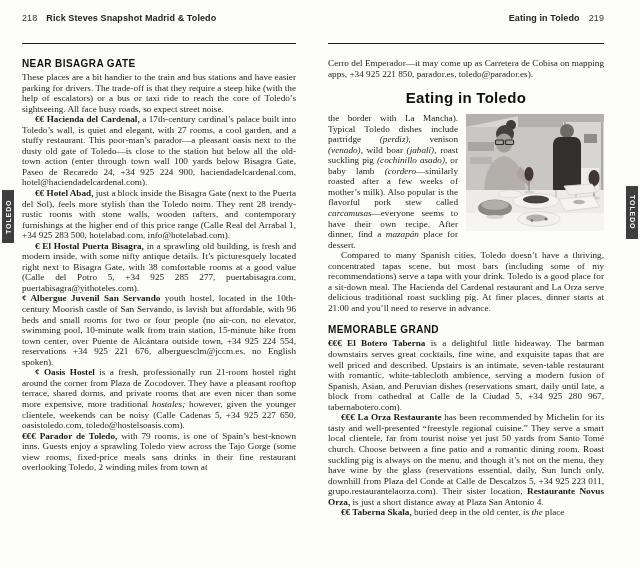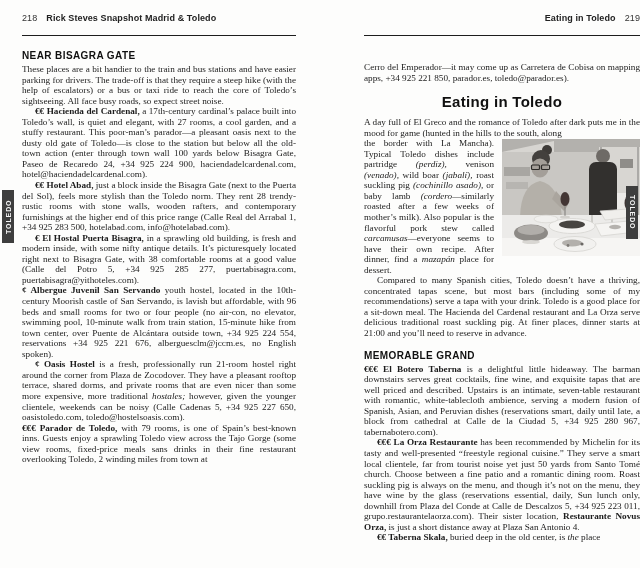--- a/index.html
+++ b/index.html
@@ -4,26 +4,26 @@
 <title>Guidebook Spread</title>
 <style>
   html,body { margin:0; padding:0; }
   body {
     width:640px; height:568px; position:relative; overflow:hidden;
     background:#fdfdfc; color:#1c1c1c;
     font-family:"Liberation Serif", serif;
   }
   .page { position:absolute; top:13px; }
   .page-left  { left:22px;  width:274px; }
-  .page-right { left:364px; width:276px; }
+  .page-right { left:328px; width:276px; }
 
   .running-head {
     font-family:"Liberation Sans", sans-serif;
     font-size:9px; font-weight:700; letter-spacing:0.1px;
-    border-bottom:1.5px solid #1d1d1d; padding-bottom:12px;
+    border-bottom:1.5px solid #1d1d1d; padding-bottom:20px;
     display:flex; gap:9px; align-items:baseline; color:#222;
   }
   .running-head .pagenum { font-weight:400; color:#333; }
   .page-right .running-head { justify-content:flex-end; }
 
   h2.section-heading {
     font-family:"Liberation Sans", sans-serif;
     font-size:10px; font-weight:700; letter-spacing:0.4px;
     margin:11px 0 3px; color:#101010;
   }
@@ -33,21 +33,21 @@
     font-family:"Liberation Sans", sans-serif;
     font-size:15px; font-weight:700; letter-spacing:0.3px;
     text-align:center; margin:10px 0 7px; color:#101010;
   }
 
   p.body {
     font-size:9.2px; line-height:10.55px; text-align:justify;
     margin:0; color:#1c1c1c;
   }
   p.ind { text-indent:13px; }
-  .running-head + p.body { margin-top:26px; }
+  .running-head + p.body { margin-top:14px; }
   .seg-b { font-weight:bold; }
   .seg-i { font-style:italic; }
 
   figure.photo {
     float:right; width:138px; height:117px;
     margin:1px 0 3px 8px; padding:0;
   }
   figure.photo svg { display:block; width:100%; height:100%; }
 
   .tab {
@@ -85,21 +85,20 @@
 <div class="page page-right">
   <div class="running-head">
     <span>Eating in Toledo</span>
     <span class="pagenum">219</span>
   </div>
 
   <p class="body"><span>Cerro del Emperador—it may come up as Carretera de Cobisa on mapping apps, +34 925 221 850, parador.es, toledo@parador.es).</span></p>
 
   <h1 class="main-heading">Eating in Toledo</h1>
 
-  <p class="body"><span>A day full of El Greco and the romance of Toledo after dark puts me in the mood for game (hunted in the hills to the south, along</span></p>
 
   <figure class="photo" role="img" aria-label="Black-and-white photo of a woman with glasses dining at a white table set with tapas plates, a bowl, and glasses of red wine; a dark-clad figure stands in the background">
     <svg viewBox="0 0 138 117" xmlns="http://www.w3.org/2000/svg">
       <rect width="138" height="117" fill="#c9c7c3"></rect>
       <rect x="0" y="0" width="138" height="13" fill="#b3b1ad"></rect>
       <polygon points="0,13 52,2 52,13" fill="#d7d5d1"></polygon>
       <rect x="2" y="28" width="26" height="9" fill="#a8a6a2"></rect>
       <rect x="4" y="43" width="22" height="7" fill="#b7b5b1"></rect>
       <g>
         <rect x="97" y="8" width="41" height="84" fill="#d8d6d2"></rect>

